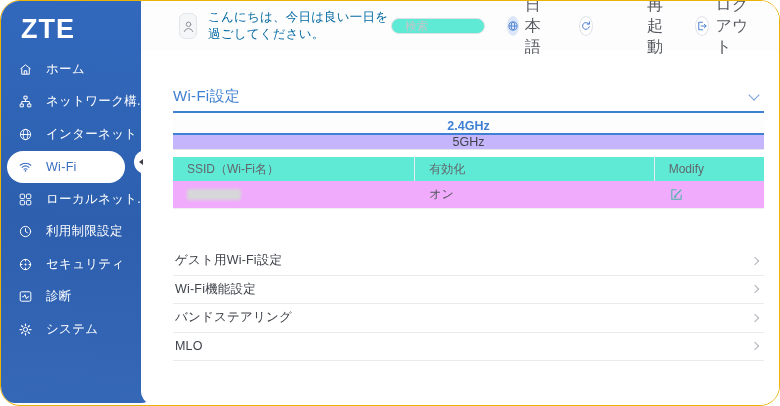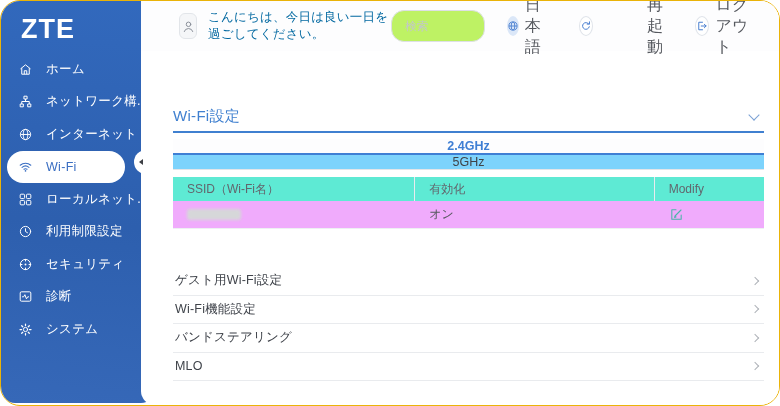--- a/index.html
+++ b/index.html
@@ -32,48 +32,48 @@
 
   
   .content { position:absolute; left:140px; top:0; right:0; bottom:0; background:#fff;
              border-radius:14px 0 0 14px; z-index:2; }
 
   
   .topbar { height:50px; display:flex; align-items:center; padding:0 16px 0 38px; background:#fdfdfe; }
   .user-box { width:28px; height:26px; border:1px solid #e2e5e9; background:#f5f6f8;
               border-radius:6px; display:flex; align-items:center; justify-content:center; color:#8a8f99; }
   .greeting { font-size:12.5px; color:#0369a1; margin-left:11px; letter-spacing:.2px; }
-  .search-pill { margin-left:auto; width:150px; height:32px; border:1px solid #dde0e5;
-                 border-radius:13px; background:#bef264; display:flex; align-items:center; overflow:hidden; }
+  .search-pill { margin-left:auto; width:150px; height:16px; border:1px solid #dde0e5;
+                 border-radius:13px; background:#5eead4; display:flex; align-items:center; overflow:hidden; }
   .search-pill input { border:none; outline:none; width:96px; font-size:11.5px; padding-left:13px;
                        color:#555; background:transparent; font-family:inherit; }
   .search-pill input::placeholder { color:#c3c6cb; }
   .search-divider { width:1px; height:14px; background:#e4e6ea; margin-left:2px; }
   .search-btn { width:34px; display:flex; align-items:center; justify-content:center;
                 color:#4a7fd0; cursor:pointer; }
   .top-action { display:flex; align-items:center; cursor:pointer; }
   .lang { margin-left:22px; } .restart { margin-left:26px;gap:48px; } .logout { margin-left:26px; }
   .action-circle { width:20px; height:20px; border-radius:50%; display:flex; align-items:center;
                    justify-content:center; color:#4a7fd0; }
   .circle-filled { background:#dbe7f8; }
   .circle-line   { background:#fff; border:1px solid #e0e4ea; }
   .action-label { font-size:16px; color:#56595f; margin-left:6px; letter-spacing:.3px; }
 
   
   .section { margin:0 15px 0 32px; }
-  .title-row { margin-top:56px; display:flex; align-items:center; justify-content:space-between; }
+  .title-row { margin-top:36px; display:flex; align-items:center; justify-content:space-between; }
   .section-title { font-size:15px; color:#4080d0; letter-spacing:.3px; }
   .caret-down { width:8px; height:8px; border-right:1.6px solid #7aa0d4; border-bottom:1.6px solid #7aa0d4;
                 transform:rotate(45deg); margin-right:6px; margin-top:-4px; cursor:pointer; }
   .title-rule { height:2px; background:#4080d0; margin-top:5px; }
 
   
   .tabs { display:flex; margin-top:6px; height:28px;flex-direction:column; }
   .tab { flex:1; display:flex; align-items:center; justify-content:center; font-size:12.5px;
-         color:#3f4348; background:#7dd3fc; border-bottom:1px solid #e3e5e9; cursor:pointer; }
+         color:#3f4348; background:#c4b5fd; border-bottom:1px solid #e3e5e9; cursor:pointer; }
   .tab.active { background:#fdfdfe; color:#3f7fd4; font-weight:bold;
                 border-bottom:2px solid #3f7fd4; }
 
   
   .wifi-table { margin-top:10px; }
   .t-head { display:flex; height:24px; background:#5eead4; }
   .t-row  { display:flex; height:28px; background:#f0abfc; border-bottom:1px solid #eef0f3;align-items:center; }
   .c1 { width:41%; } .c2 { width:40.5%; } .c3 { width:18.5%; }
   .cell { display:flex; align-items:center; padding-left:14px; font-size:12px; }
   .t-head .cell { color:#62666d; border-right:1px solid #e9ebee; }

